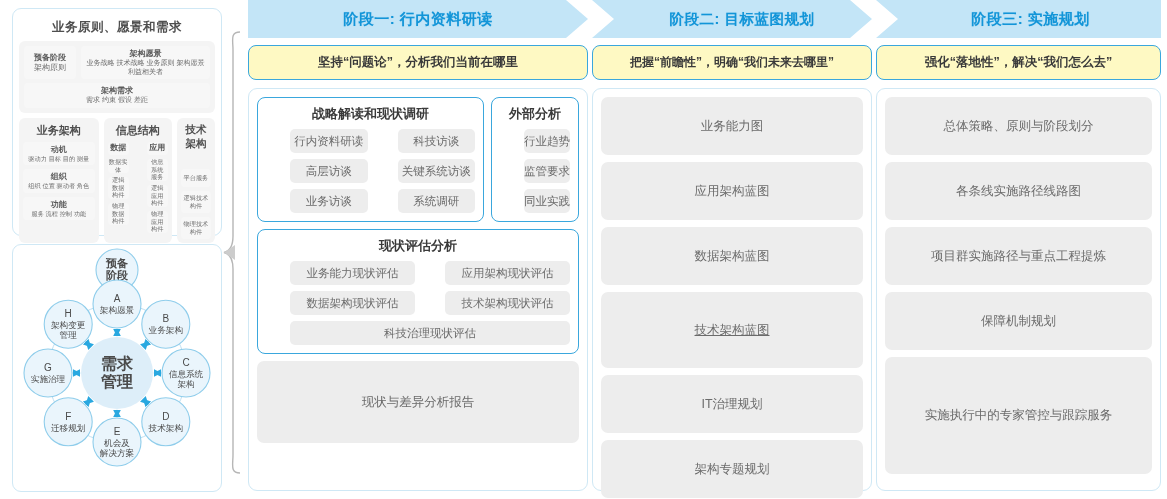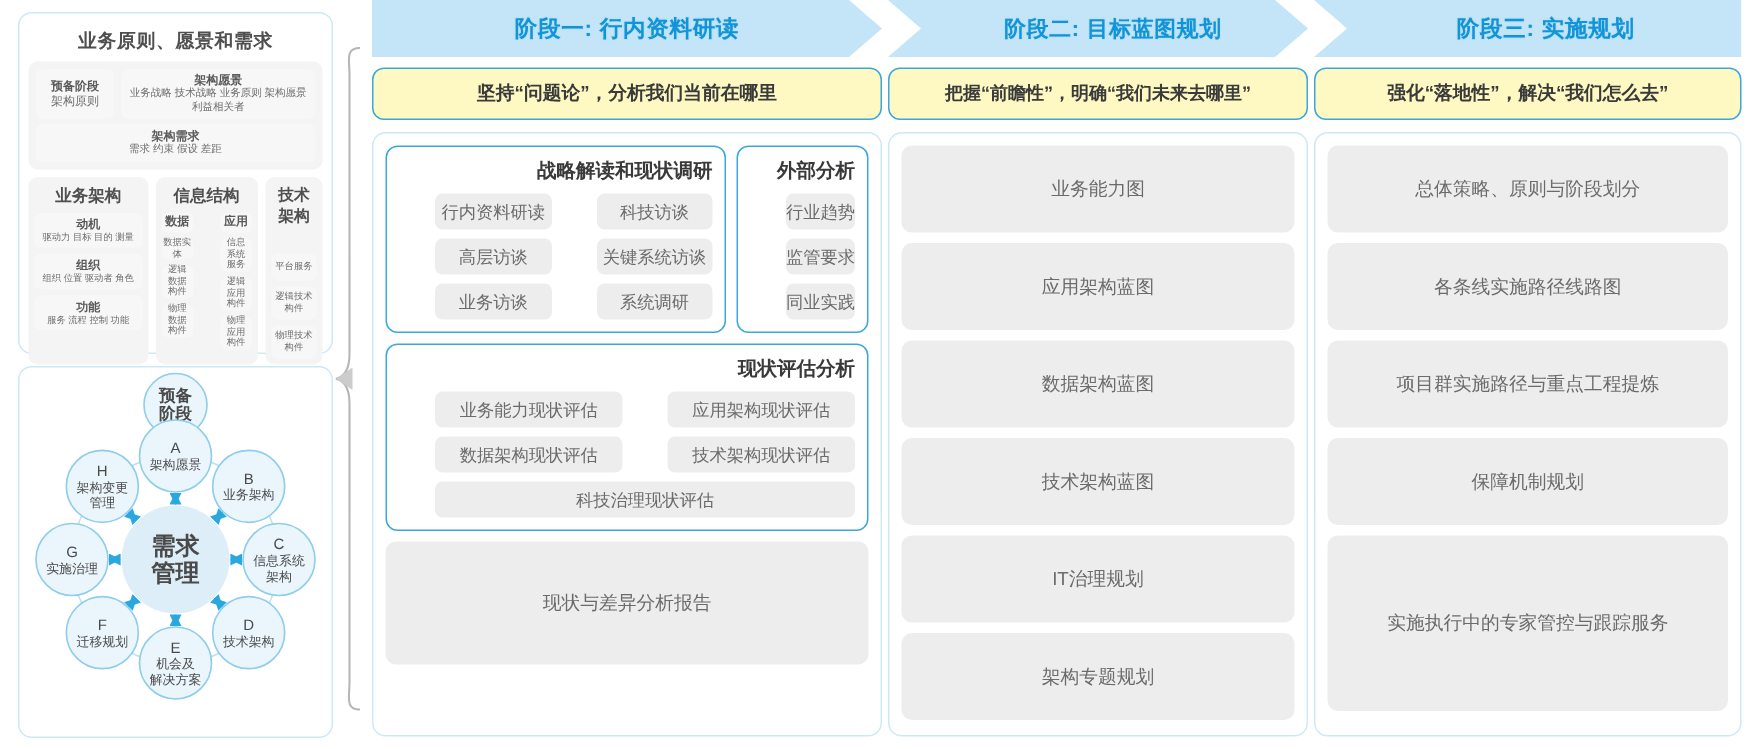--- a/index.html
+++ b/index.html
@@ -91,21 +91,21 @@
   }
   #phase1 .body-panel{height:403px;}
   #phase2 .body-panel{height:403px;}
   #phase3 .body-panel{height:403px;}
 
   .card{
     border:1.6px solid #3aa7dd;border-radius:8px;background:#fff;
     box-sizing:border-box;padding:7px 8px 8px 8px;
   }
   .card-title{
-    font-size:13px;font-weight:bold;color:#3a3a3a;text-align:right;
+    font-size:13px;font-weight:bold;color:#3a3a3a;text-align:center;
     padding-bottom:6px;
   }
   .chip{
     background:#ededed;border-radius:5px;
     display:flex;align-items:center;justify-content:center;
     color:#6b6b6b;font-size:11.5px;text-align:center;
     box-sizing:border-box;
     margin-left:24px;
   }
   .chip-row{display:flex;gap:6px;margin-bottom:6px;}
@@ -358,21 +358,21 @@
       </svg>
       <div class="chev-label" style="padding-left:10px;padding-right:14px;font-size:14.5px;">阶段二: 目标蓝图规划</div>
     </div>
     <div class="sub-box" style="font-size:12px;">把握“前瞻性”，明确“我们未来去哪里”</div>
 
     <div class="body-panel">
       <div class="vlist" id="p2-list">
           <div class="vitem" style="height: 58px;">业务能力图</div>
           <div class="vitem" style="height: 58px;">应用架构蓝图</div>
           <div class="vitem" style="height: 58px;">数据架构蓝图</div>
-          <div class="vitem" style="height: 58px;">技术架构蓝图</div>
+          <div class="vitem" style="height: 76px; text-decoration: underline;">技术架构蓝图</div>
           <div class="vitem" style="height: 58px;">IT治理规划</div>
           <div class="vitem" style="height: 58px;">架构专题规划</div>
         </div>
     </div>
   </div>
 
   <div class="phase" id="phase3">
     <div class="chev-wrap">
       <svg class="chev-svg" width="285" height="38" viewBox="0 0 285 38" preserveAspectRatio="none">
         <path d="M0,0 L285,0 L285,38 L0,38 L22,19 z" fill="#c3e5f7"></path>

